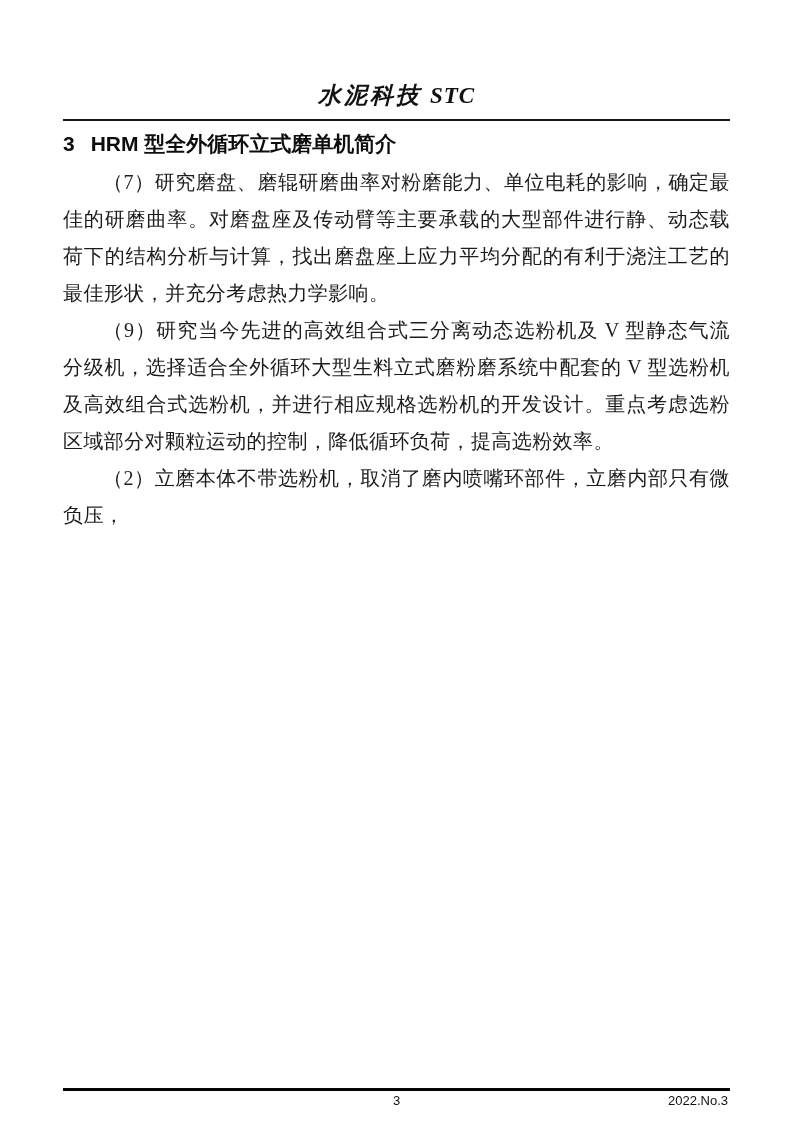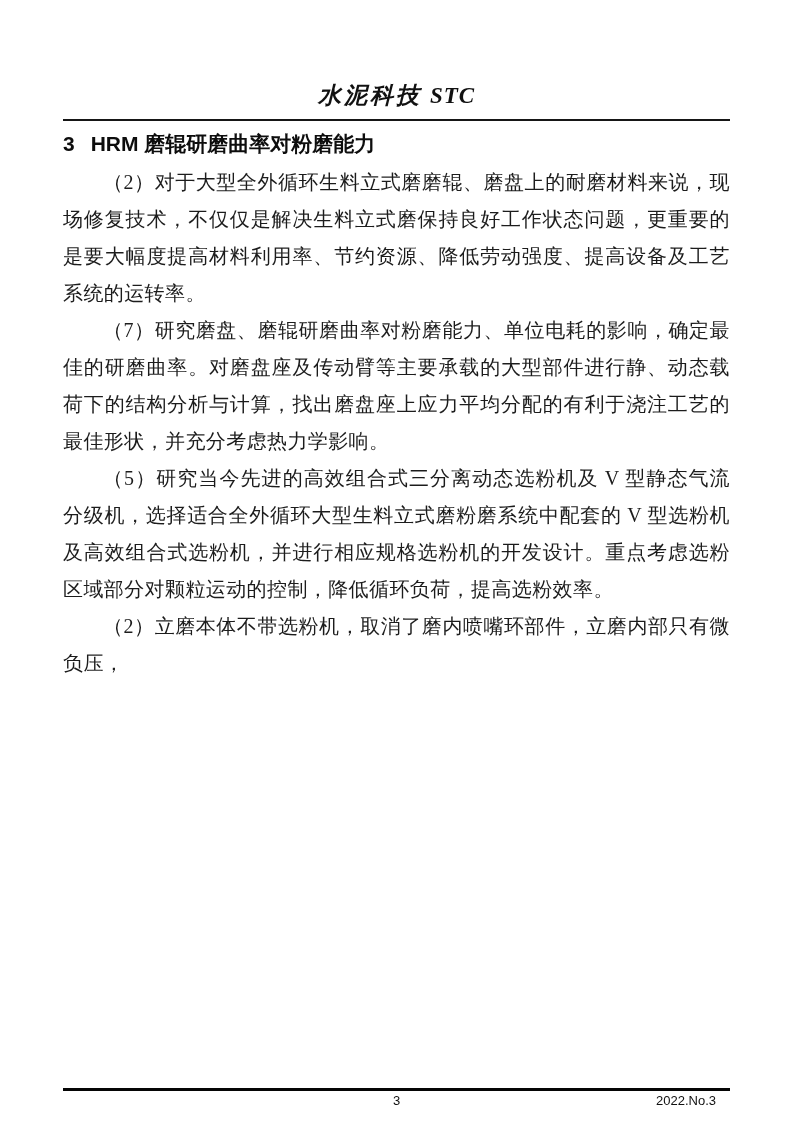--- a/index.html
+++ b/index.html
@@ -88,45 +88,44 @@
     color: #111111;
   }
   .page-num {
     position: absolute;
     left: 50%;
     transform: translateX(-50%);
     top: 0;
   }
   .issue {
     position: absolute;
-    right: 14px;
+    right: 2px;
     top: 0;
   }
 </style>
 </head>
 <body>
 
 <div class="page">
   <div class="content">
 
     <div class="journal-head">
       <span>水泥科技</span><span class="abbr">STC</span>
     </div>
     <div class="head-rule"></div>
 
     <div>
       <h2 class="sec-heading">
-        <span class="sec-num">3</span><span>HRM 磨辊研磨曲率对粉磨能力</span>
+        <span class="sec-num">3</span><span>HRM 型全外循环立式磨单机简介</span>
       </h2>
     </div>
 
     <div>
-      <p class="body-para">（2）对于大型全外循环生料立式磨磨辊、磨盘上的耐磨材料来说，现场修复技术，不仅仅是解决生料立式磨保持良好工作状态问题，更重要的是要大幅度提高材料利用率、节约资源、降低劳动强度、提高设备及工艺系统的运转率。</p>
       <p class="body-para">（7）研究磨盘、磨辊研磨曲率对粉磨能力、单位电耗的影响，确定最佳的研磨曲率。对磨盘座及传动臂等主要承载的大型部件进行静、动态载荷下的结构分析与计算，找出磨盘座上应力平均分配的有利于浇注工艺的最佳形状，并充分考虑热力学影响。</p>
-      <p class="body-para">（5）研究当今先进的高效组合式三分离动态选粉机及 V 型静态气流分级机，选择适合全外循环大型生料立式磨粉磨系统中配套的 V 型选粉机及高效组合式选粉机，并进行相应规格选粉机的开发设计。重点考虑选粉区域部分对颗粒运动的控制，降低循环负荷，提高选粉效率。</p>
+      <p class="body-para">（9）研究当今先进的高效组合式三分离动态选粉机及 V 型静态气流分级机，选择适合全外循环大型生料立式磨粉磨系统中配套的 V 型选粉机及高效组合式选粉机，并进行相应规格选粉机的开发设计。重点考虑选粉区域部分对颗粒运动的控制，降低循环负荷，提高选粉效率。</p>
     </div>
 
     <div>
       <p class="body-para">（2）立磨本体不带选粉机，取消了磨内喷嘴环部件，立磨内部只有微负压，</p>
     </div>
 
   </div>
 
   <div class="footer">
     <div class="foot-rule"></div>

